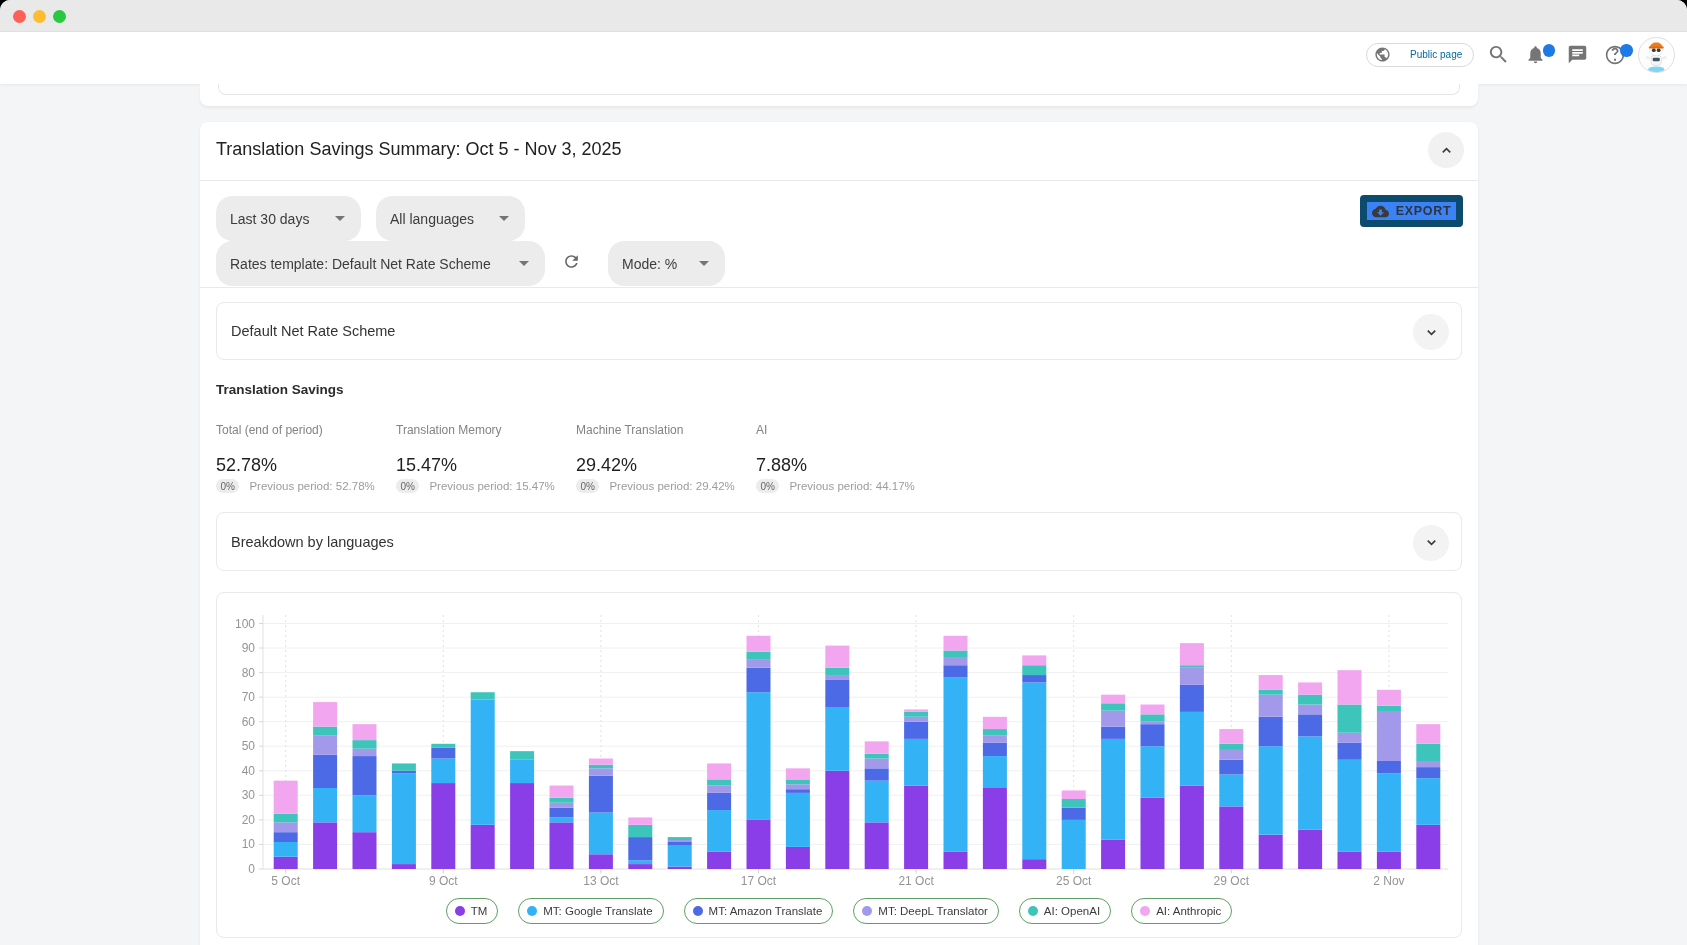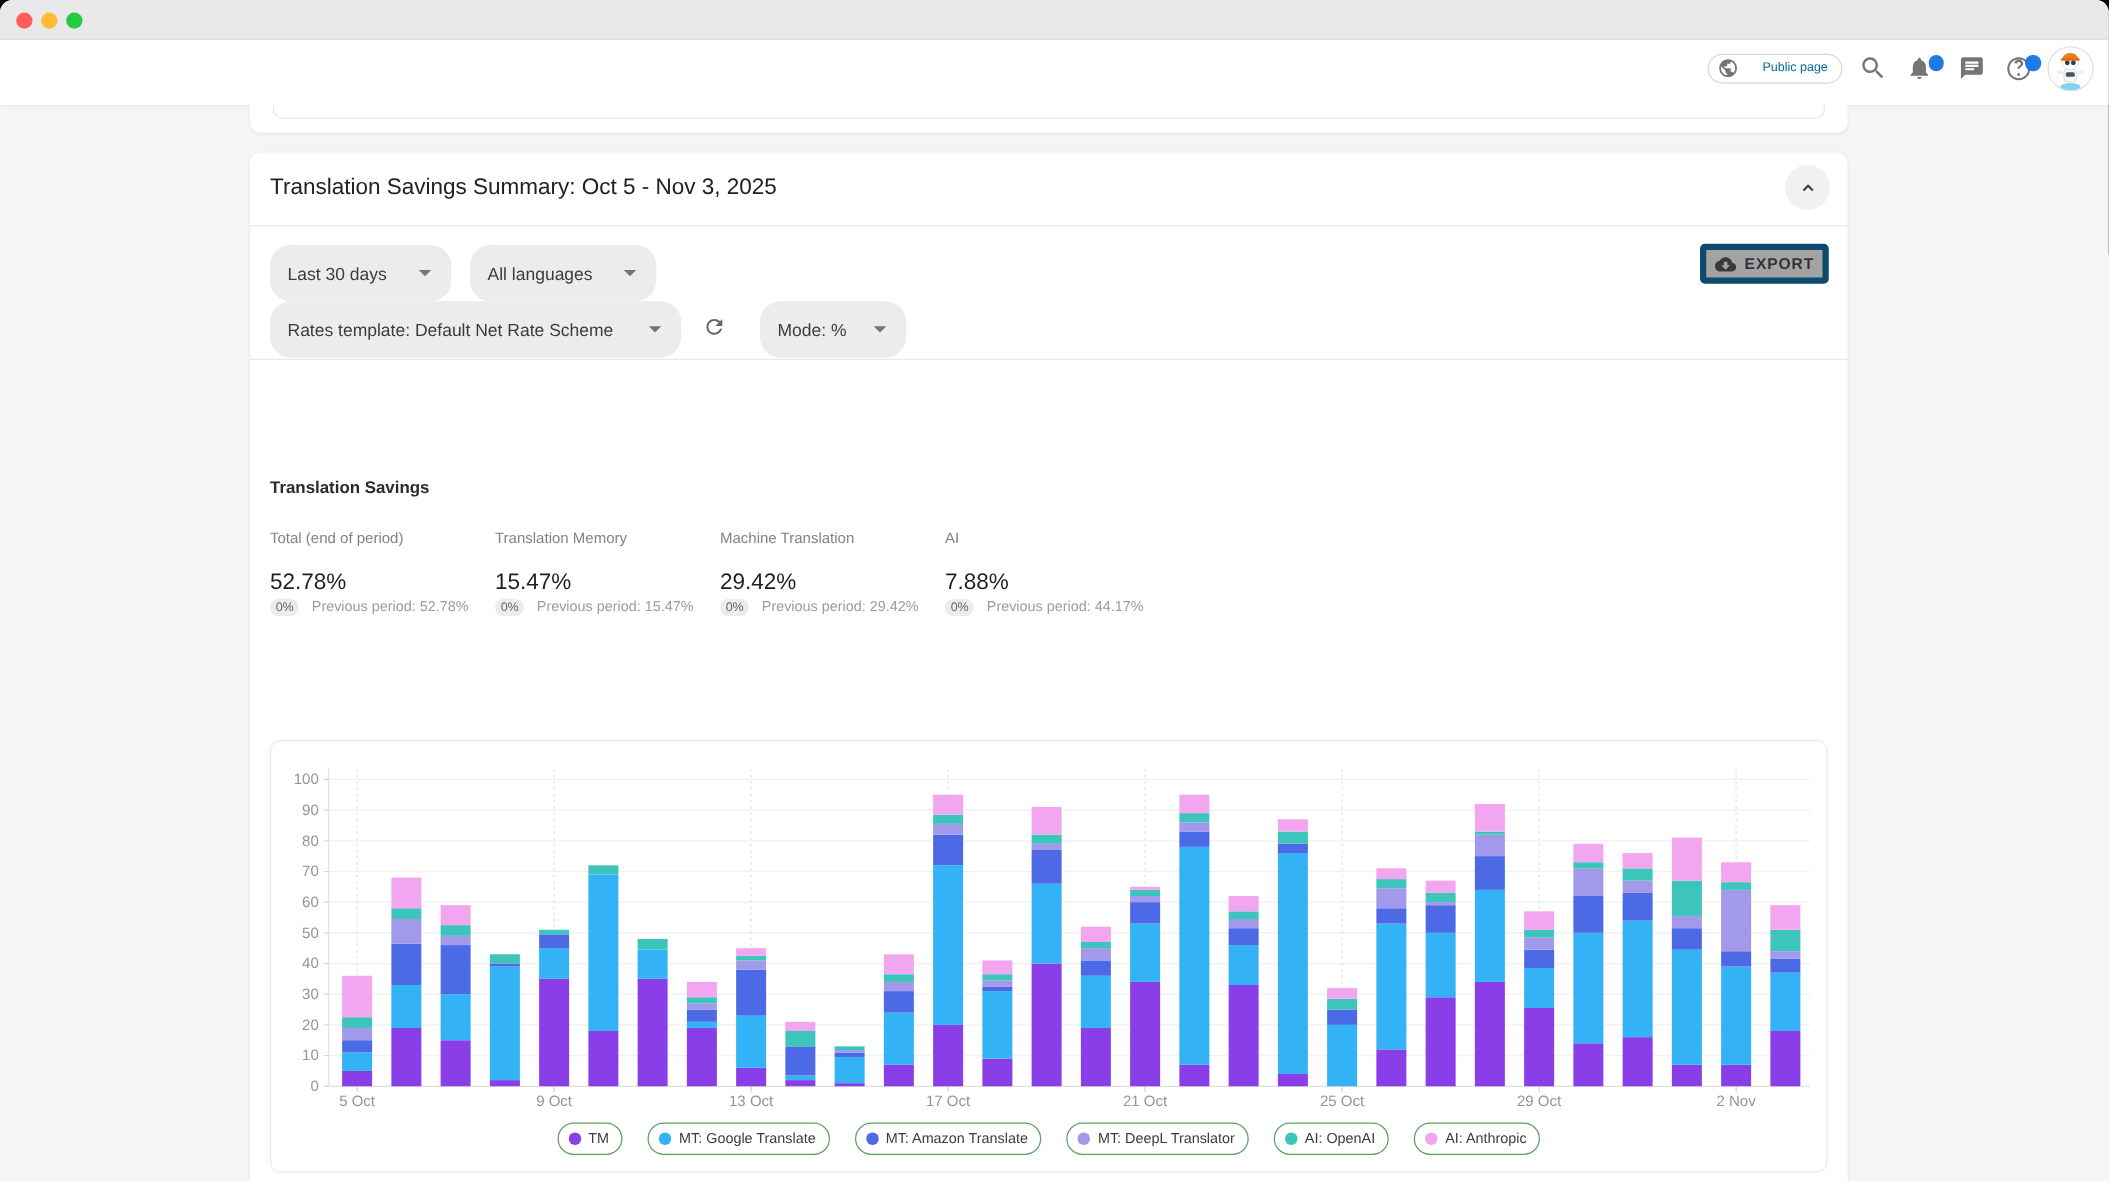--- a/index.html
+++ b/index.html
@@ -10,21 +10,21 @@
 .navbar{position:absolute;left:0;top:32px;right:0;height:51.5px;background:#fff;box-shadow:0 1px 3px rgba(0,0,0,.06)}
 .crumb{position:absolute;top:0;height:45px;display:flex;align-items:center;color:#8b8b8b;font-size:13px}
 .topcard{position:absolute;left:200px;top:83.5px;width:1278px;height:22.5px;background:#fff;border-radius:0 0 8px 8px;box-shadow:0 2px 3px rgba(0,0,0,.05)}
 .topcard .inner{position:absolute;left:18px;right:18px;top:0;height:11px;border:1px solid #e6e6e6;border-top:none;border-radius:0 0 8px 8px}
 .card{position:absolute;left:200px;top:122px;width:1278px;height:900px;background:#fff;border-radius:8px;box-shadow:0 1px 3px rgba(0,0,0,.07)}
 .cardtitle{position:absolute;left:16px;top:17px;font-size:18px;font-weight:500;color:#212121}
 .circbtn{position:absolute;width:30px;height:30px;border-radius:50%;background:#f1f1f1;display:flex;align-items:center;justify-content:center}
 .divider{position:absolute;left:0;right:0;height:1px;background:#e9e9e9}
 .chip{position:absolute;height:45px;background:#ececec;border-radius:16.5px;display:flex;align-items:center;font-size:14px;color:#3c3c3c;padding:0 16px 0 14px;justify-content:space-between;white-space:nowrap}
 .caret{width:0;height:0;border-left:5px solid transparent;border-right:5px solid transparent;border-top:5.5px solid #757575;margin-left:12px}
-.exportbtn{position:absolute;left:1160px;top:73px;width:103px;height:32px;border:5px solid #0c4a6e;border-radius:4px;background:#a3a3a3;display:flex;align-items:center;justify-content:center;font-size:12.5px;font-weight:700;color:#30343a;letter-spacing:.7px}
+.exportbtn{position:absolute;left:1160px;top:73px;width:103px;height:32px;border:7px solid #0c4a6e;border-radius:4px;background:#3b82f6;display:flex;align-items:center;justify-content:center;font-size:12.5px;font-weight:700;color:#30343a;letter-spacing:.7px}
 .panel{position:absolute;left:16px;width:1246px;border:1px solid #e9e9e9;border-radius:8px;background:#fff}
 .paneltitle{position:absolute;left:14px;top:50%;transform:translateY(-50%);font-size:14.5px;font-weight:500;color:#333}
 .sechead{position:absolute;left:16px;font-size:13.5px;font-weight:700;color:#2b2b2b}
 .stat{position:absolute;width:180px}
 .stat .lab{font-size:12px;color:#838383}
 .stat .val{font-size:18px;font-weight:500;color:#1f1f1f;margin-top:18px}
 .statrow{display:flex;align-items:center;margin-top:3px}
 .badge{background:#ececec;border-radius:8px;font-size:10px;color:#666;padding:1.5px 4.5px}
 .prev{font-size:11.5px;color:#9c9c9c;margin-left:10px}
 .legend{position:absolute;left:0;right:0;top:305px;display:flex;justify-content:center;gap:20px}
@@ -91,20 +91,28 @@
     <div class="chip" style="left:176px;top:74px;width:149px">All languages<span class="caret"></span></div>
     <div class="exportbtn"><svg style="margin-right:7px" width="17" height="17" viewBox="0 0 24 24" fill="#3a3a3a">
           <path d="M19.35 10.04C18.67 6.59 15.64 4 12 4 9.11 4 6.6 5.64 5.35 8.04 2.34 8.36 0 10.91 0 14c0 3.31 2.69 6 6 6h13c2.76 0 5-2.24 5-5 0-2.64-2.05-4.78-4.65-4.96zM17 13l-5 5-5-5h3V9h4v4h3z"></path>
         </svg>EXPORT</div>
     <div class="chip" style="left:16px;top:119px;width:329px">Rates template: Default Net Rate Scheme<span class="caret"></span></div>
     <svg style="position:absolute;left:362px;top:130px" width="19" height="19" viewBox="0 0 24 24" fill="#666">
         <path d="M17.65 6.35C16.2 4.9 14.21 4 12 4c-4.42 0-7.99 3.58-7.99 8s3.57 8 7.99 8c3.73 0 6.84-2.55 7.73-6h-2.08c-.82 2.33-3.04 4-5.65 4-3.31 0-6-2.69-6-6s2.69-6 6-6c1.66 0 3.14.69 4.22 1.78L13 11h7V4l-2.35 2.35z"></path>
       </svg>
     <div class="chip" style="left:408px;top:119px;width:117px">Mode: %<span class="caret"></span></div>
     <div class="divider" style="top:165px"></div>
+    <div class="panel" style="top:180px;height:58px">
+      <div class="paneltitle">Default Net Rate Scheme</div>
+      <div class="circbtn" style="right:12px;top:11px;width:36px;height:36px;background:#f3f3f3">
+          <svg width="15" height="15" viewBox="0 0 24 24" fill="none" stroke="#3c3c3c" stroke-width="2.6">
+            <path d="M6 9l6 6 6-6"></path>
+          </svg>
+        </div>
+    </div>
     <div class="sechead" style="top:260px">Translation Savings</div>
     <div class="stat" style="left:16px;top:301px">
       <div class="lab">Total (end of period)</div>
       <div class="val">52.78%</div>
       <div class="statrow">
           <span class="badge">0%</span>
           <span class="prev">Previous period: 52.78%</span>
         </div>
     </div>
     <div class="stat" style="left:196px;top:301px">
@@ -122,20 +130,28 @@
           <span class="badge">0%</span>
           <span class="prev">Previous period: 29.42%</span>
         </div>
     </div>
     <div class="stat" style="left:556px;top:301px">
       <div class="lab">AI</div>
       <div class="val">7.88%</div>
       <div class="statrow">
           <span class="badge">0%</span>
           <span class="prev">Previous period: 44.17%</span>
+        </div>
+    </div>
+    <div class="panel" style="top:390px;height:59px">
+      <div class="paneltitle">Breakdown by languages</div>
+      <div class="circbtn" style="right:12px;top:11.5px;width:36px;height:36px;background:#f3f3f3">
+          <svg width="15" height="15" viewBox="0 0 24 24" fill="none" stroke="#3c3c3c" stroke-width="2.6">
+            <path d="M6 9l6 6 6-6"></path>
+          </svg>
         </div>
     </div>
     <div class="panel" style="top:470px;height:346px">
 <svg width="1246" height="346" viewBox="0 0 1246 346" style="position:absolute;left:0;top:0">
 <line x1="46.0" y1="251.4" x2="1231.0" y2="251.4" stroke="#f0f0f0" stroke-width="1"></line>
 <line x1="46.0" y1="226.9" x2="1231.0" y2="226.9" stroke="#f0f0f0" stroke-width="1"></line>
 <line x1="46.0" y1="202.3" x2="1231.0" y2="202.3" stroke="#f0f0f0" stroke-width="1"></line>
 <line x1="46.0" y1="177.8" x2="1231.0" y2="177.8" stroke="#f0f0f0" stroke-width="1"></line>
 <line x1="46.0" y1="153.2" x2="1231.0" y2="153.2" stroke="#f0f0f0" stroke-width="1"></line>
 <line x1="46.0" y1="128.7" x2="1231.0" y2="128.7" stroke="#f0f0f0" stroke-width="1"></line>

